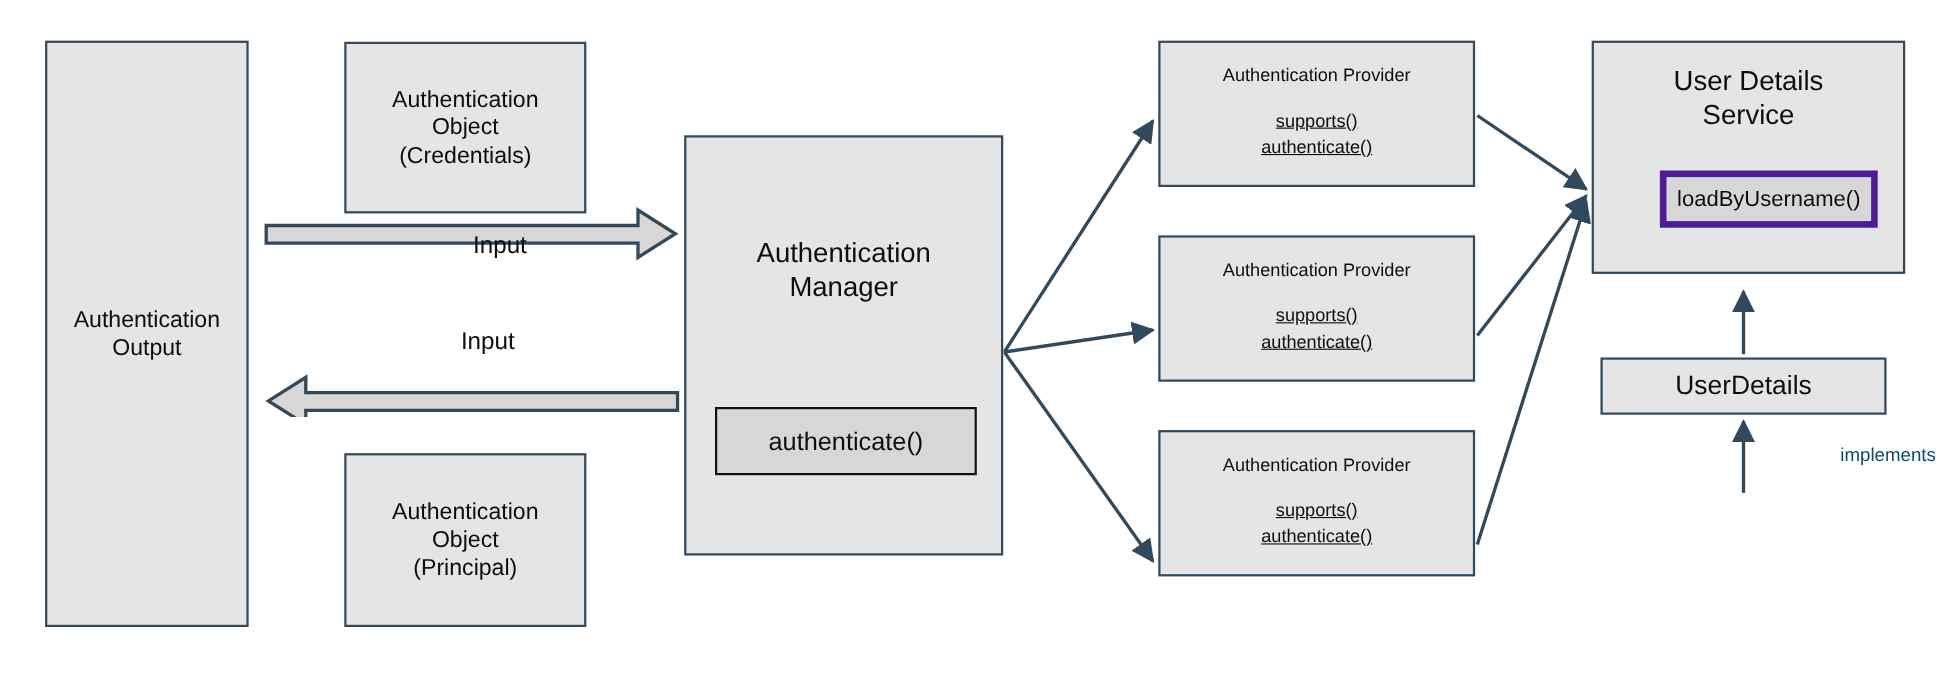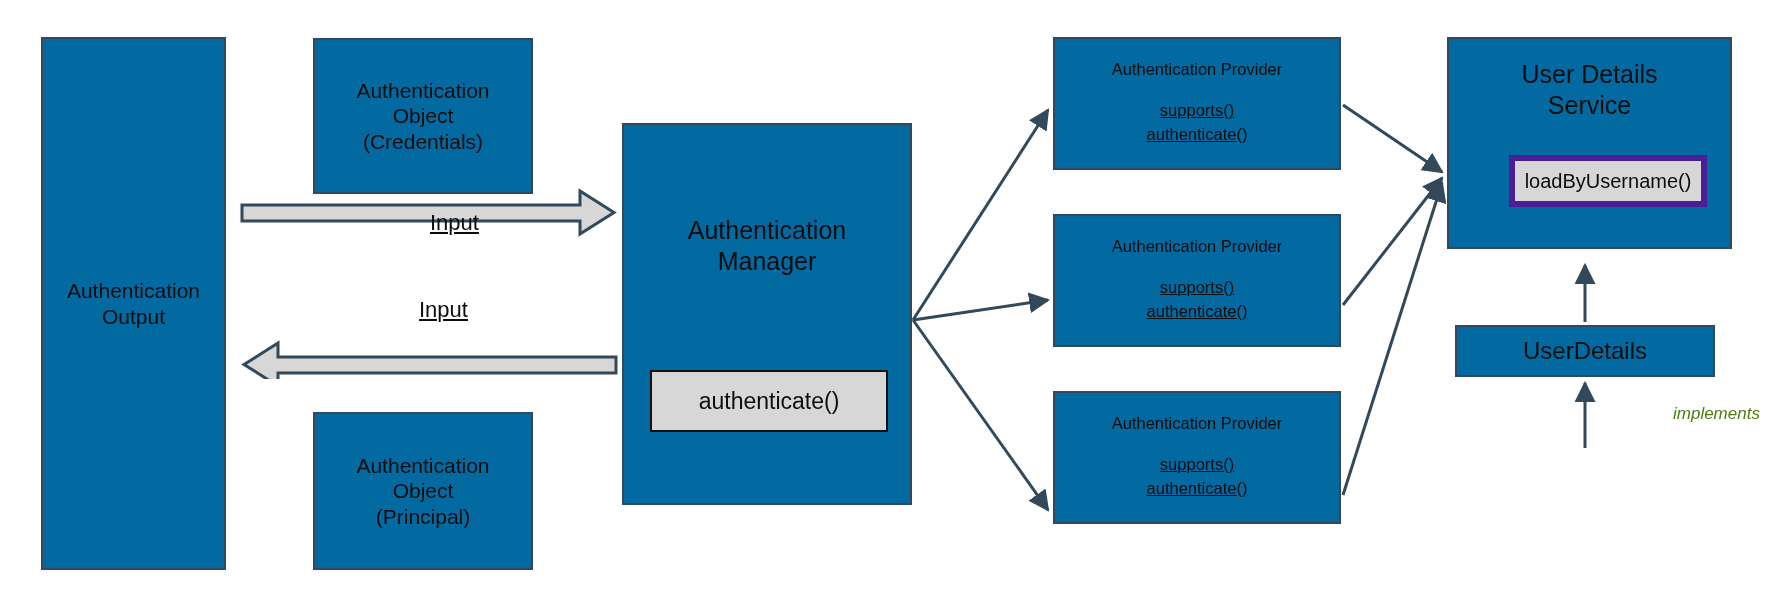--- a/index.html
+++ b/index.html
@@ -15,21 +15,21 @@
   #canvas {
     position: relative;
     width: 1772px;
     height: 616px;
     background: #ffffff;
     overflow: hidden;
   }
   .node {
     position: absolute;
     box-sizing: border-box;
-    background: #0369a1;
+    background: #e5e5e5;
     border: 2px solid #31495a;
     display: flex;
     flex-direction: column;
     align-items: center;
     justify-content: center;
     text-align: right;
     line-height: 1.22;
     color: #0d0d0d;
   }
   .node .ttl { display: block; }
@@ -108,31 +108,29 @@
   
   .block-arrow { position: absolute; }
   #input-arrow  { left: 240px; top: 182px; }
   #output-arrow { left: 238px; top: 317px; }
 
   .flow-label {
     position: absolute;
     font-size: 22px;
     color: #0d0d0d;
     white-space: nowrap;
-    text-decoration: underline;
   }
   #input-label  { left: 430px; top: 210px; }
   #output-label { left: 419px; top: 297px; }
   #implements-label {
     position: absolute;
     left: 1673px; top: 404px;
     font-size: 17px;
-    color: #4d7c0f;
+    color: #0c4a6e;
     white-space: nowrap;
-    font-style: italic;
   }
 
   #connectors { position: absolute; left: 0; top: 0; width: 1772px; height: 616px; }
 </style>
 </head>
 <body>
 
 <div id="canvas">
 
   <svg id="connectors" viewBox="0 0 1772 616" xmlns="http://www.w3.org/2000/svg">

